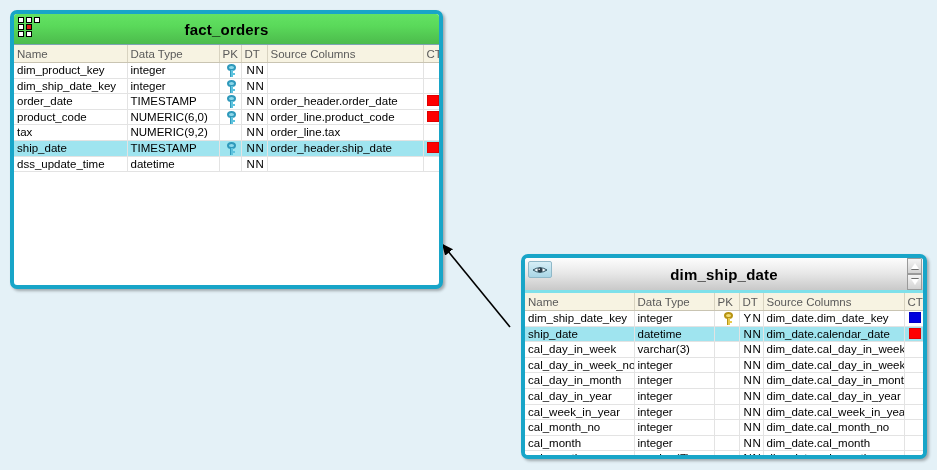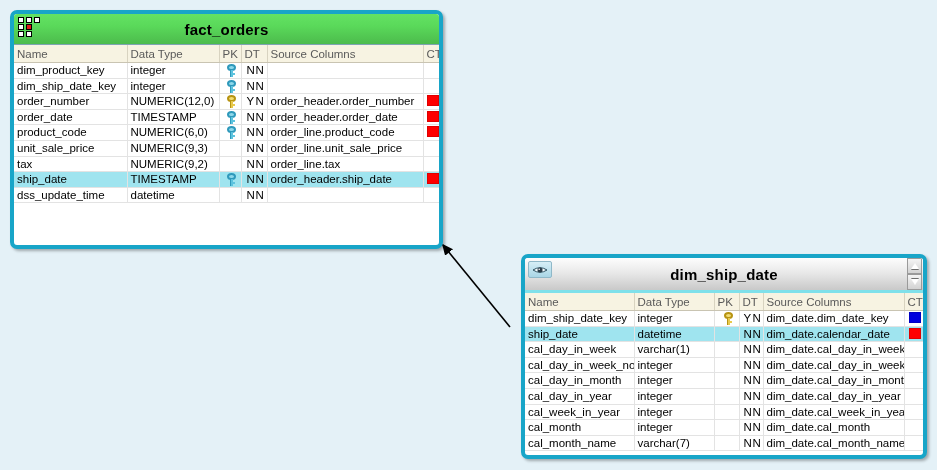--- a/index.html
+++ b/index.html
@@ -17,21 +17,21 @@
     position:absolute;
     box-sizing:border-box;
     border:4px solid #18a5c8;
     border-radius:7px;
     background:#ffffff;
     box-shadow:2px 2px 3px rgba(0,0,0,.30);
     overflow:hidden;
   }
 
   
-  #fact-orders-window{ left:10px; top:10px; width:433px; height:239px; }
+  #fact-orders-window{ left:10px; top:10px; width:433px; height:279px; }
   
   #dim-ship-date-window{ left:521px; top:254px; width:406px; height:205px; }
 
   
   .titlebar{
     position:relative;
     height:30px;
     display:flex;
     align-items:center;
     justify-content:center;
@@ -234,50 +234,34 @@
         </tr>
         <tr class="">
           <td>dim_ship_date_key</td>
           <td>integer</td>
           <td class="c-center"><span class="key"><span class="bow"></span><span class="shaft"></span><span class="tooth"></span></span></td>
           <td class="c-center"><span style="display:inline-block;width:9px;text-align:left">N</span><span style="display:inline-block;width:9px;text-align:left">N</span></td>
           <td></td>
           <td class="c-center"></td>
         </tr>
         <tr class="">
-          <td>order_number</td>
-          <td>NUMERIC(12,0)</td>
-          <td class="c-center"><span class="key gold"><span class="bow"></span><span class="shaft"></span><span class="tooth"></span></span></td>
-          <td class="c-center"><span style="display:inline-block;width:9px;text-align:left">Y</span><span style="display:inline-block;width:9px;text-align:left">N</span></td>
-          <td>order_header.order_number</td>
-          <td class="c-center"><span class="swatch red"></span></td>
-        </tr>
-        <tr class="">
           <td>order_date</td>
           <td>TIMESTAMP</td>
           <td class="c-center"><span class="key"><span class="bow"></span><span class="shaft"></span><span class="tooth"></span></span></td>
           <td class="c-center"><span style="display:inline-block;width:9px;text-align:left">N</span><span style="display:inline-block;width:9px;text-align:left">N</span></td>
           <td>order_header.order_date</td>
           <td class="c-center"><span class="swatch red"></span></td>
         </tr>
         <tr class="">
           <td>product_code</td>
           <td>NUMERIC(6,0)</td>
           <td class="c-center"><span class="key"><span class="bow"></span><span class="shaft"></span><span class="tooth"></span></span></td>
           <td class="c-center"><span style="display:inline-block;width:9px;text-align:left">N</span><span style="display:inline-block;width:9px;text-align:left">N</span></td>
           <td>order_line.product_code</td>
           <td class="c-center"><span class="swatch red"></span></td>
-        </tr>
-        <tr class="">
-          <td>unit_sale_price</td>
-          <td>NUMERIC(9,3)</td>
-          <td class="c-center"></td>
-          <td class="c-center"><span style="display:inline-block;width:9px;text-align:left">N</span><span style="display:inline-block;width:9px;text-align:left">N</span></td>
-          <td>order_line.unit_sale_price</td>
-          <td class="c-center"></td>
         </tr>
         <tr class="">
           <td>tax</td>
           <td>NUMERIC(9,2)</td>
           <td class="c-center"></td>
           <td class="c-center"><span style="display:inline-block;width:9px;text-align:left">N</span><span style="display:inline-block;width:9px;text-align:left">N</span></td>
           <td>order_line.tax</td>
           <td class="c-center"></td>
         </tr>
         <tr class="sel">
@@ -352,21 +336,21 @@
         <tr class="sel">
           <td>ship_date</td>
           <td>datetime</td>
           <td class="c-center"></td>
           <td class="c-center"><span style="display:inline-block;width:9px;text-align:left">N</span><span style="display:inline-block;width:9px;text-align:left">N</span></td>
           <td>dim_date.calendar_date</td>
           <td class="c-center"><span class="swatch red"></span></td>
         </tr>
         <tr class="">
           <td>cal_day_in_week</td>
-          <td>varchar(1)</td>
+          <td>varchar(3)</td>
           <td class="c-center"></td>
           <td class="c-center"><span style="display:inline-block;width:9px;text-align:left">N</span><span style="display:inline-block;width:9px;text-align:left">N</span></td>
           <td>dim_date.cal_day_in_week</td>
           <td class="c-center"></td>
         </tr>
         <tr class="">
           <td>cal_day_in_week_no</td>
           <td>integer</td>
           <td class="c-center"></td>
           <td class="c-center"><span style="display:inline-block;width:9px;text-align:left">N</span><span style="display:inline-block;width:9px;text-align:left">N</span></td>
@@ -388,20 +372,28 @@
           <td class="c-center"><span style="display:inline-block;width:9px;text-align:left">N</span><span style="display:inline-block;width:9px;text-align:left">N</span></td>
           <td>dim_date.cal_day_in_year</td>
           <td class="c-center"></td>
         </tr>
         <tr class="">
           <td>cal_week_in_year</td>
           <td>integer</td>
           <td class="c-center"></td>
           <td class="c-center"><span style="display:inline-block;width:9px;text-align:left">N</span><span style="display:inline-block;width:9px;text-align:left">N</span></td>
           <td>dim_date.cal_week_in_year</td>
+          <td class="c-center"></td>
+        </tr>
+        <tr class="">
+          <td>cal_month_no</td>
+          <td>integer</td>
+          <td class="c-center"></td>
+          <td class="c-center"><span style="display:inline-block;width:9px;text-align:left">N</span><span style="display:inline-block;width:9px;text-align:left">N</span></td>
+          <td>dim_date.cal_month_no</td>
           <td class="c-center"></td>
         </tr>
         <tr class="">
           <td>cal_month</td>
           <td>integer</td>
           <td class="c-center"></td>
           <td class="c-center"><span style="display:inline-block;width:9px;text-align:left">N</span><span style="display:inline-block;width:9px;text-align:left">N</span></td>
           <td>dim_date.cal_month</td>
           <td class="c-center"></td>
         </tr>

